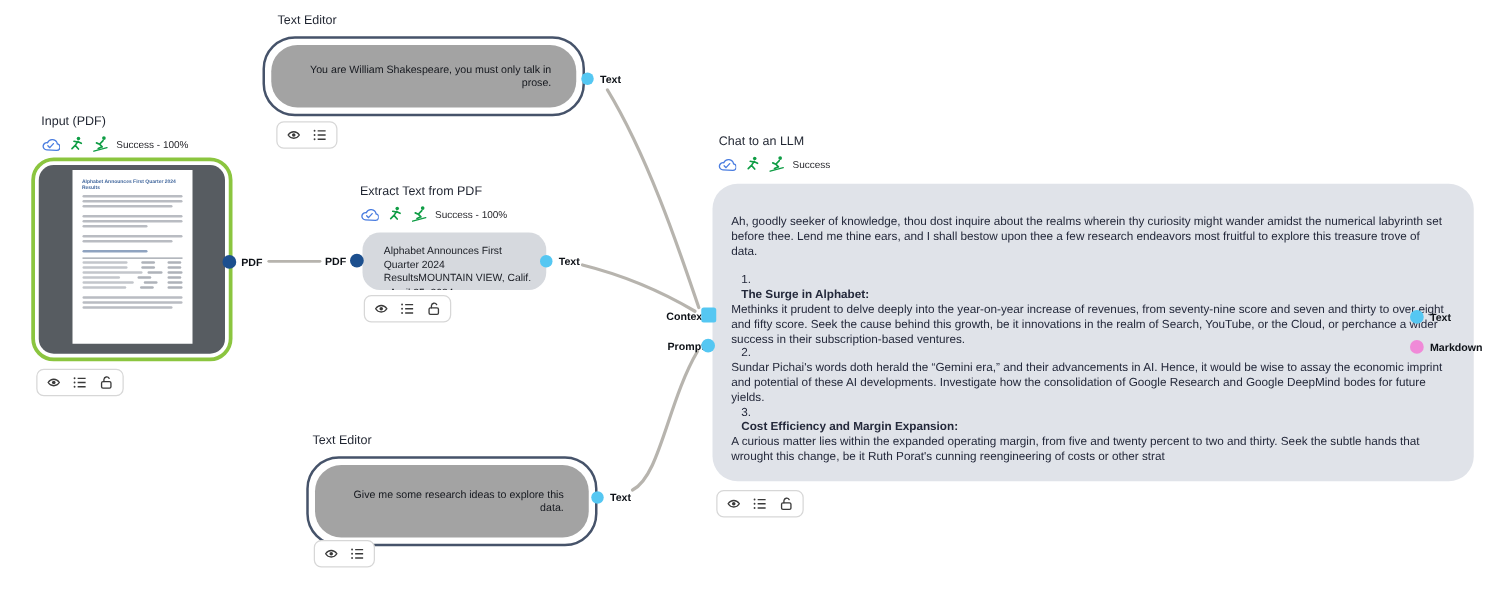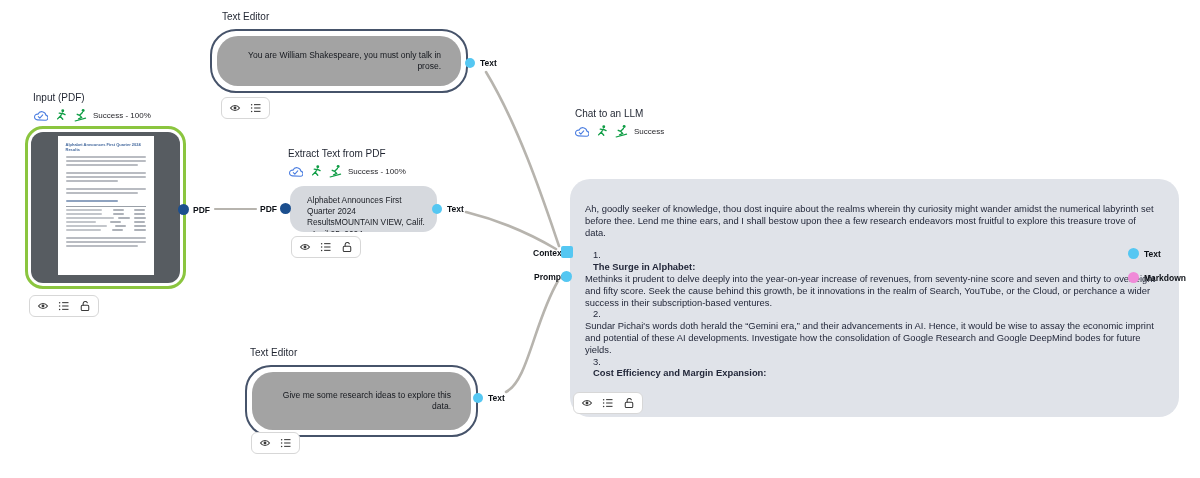--- a/index.html
+++ b/index.html
@@ -272,34 +272,35 @@
     <span class="status-icon">
       <svg width="14" height="14" viewBox="0 0 20 20">
           <circle cx="14.5" cy="3.5" r="2.1" fill="#0f9d45"></circle>
           <path d="M13.5,6.5 L9.5,10.5 L12.5,13.5 M9.5,10.5 L6,9 M12.5,13.5 L8,15.5" fill="none" stroke="#0f9d45" stroke-width="1.9" stroke-linecap="round"></path>
           <path d="M3,18.5 L18,14.5" fill="none" stroke="#0f9d45" stroke-width="1.6" stroke-linecap="round"></path>
         </svg>
     </span>
     <span class="status-text">Success</span>
   </div>
 
-  <div class="llm-node" style="left:570px;top:147px;width:609px;height:238px;margin-top:32px;">
+  <div class="llm-node" style="left:570px;top:147px;width:609px;height:238px;">
     <p class="llm-intro">Ah, goodly seeker of knowledge, thou dost inquire about the realms wherein thy curiosity might wander amidst the numerical labyrinth set before thee. Lend me thine ears, and I shall bestow upon thee a few research endeavors most fruitful to explore this treasure trove of data.</p>
     <div>
       <div class="llm-num">1.</div>
       <div class="llm-head">The Surge in Alphabet:</div>
       <div>Methinks it prudent to delve deeply into the year-on-year increase of revenues, from seventy-nine score and seven and thirty to over eight and fifty score. Seek the cause behind this growth, be it innovations in the realm of Search, YouTube, or the Cloud, or perchance a wider success in their subscription-based ventures.</div>
     </div>
     <div>
       <div class="llm-num">2.</div>
       <div>Sundar Pichai's words doth herald the “Gemini era,” and their advancements in AI. Hence, it would be wise to assay the economic imprint and potential of these AI developments. Investigate how the consolidation of Google Research and Google DeepMind bodes for future yields.</div>
     </div>
     <div>
       <div class="llm-num">3.</div>
       <div class="llm-head">Cost Efficiency and Margin Expansion:</div>
+      <div>A curious matter lies within the expanded operating margin, from five and twenty percent to two and thirty. Seek the subtle hands that wrought this change, be it Ruth Porat's cunning reengineering of costs or other strat</div>
     </div>
   </div>
 
   <div class="port-label" style="left:533px;top:248px;">Context</div>
   <div class="port-square" style="left:561px;top:246px;width:12px;height:12px;background:#55c7f2;border-radius:2px;"></div>
   <div class="port-label" style="left:534px;top:272px;">Prompt</div>
   <div class="port-dot" style="left:561px;top:271px;width:11px;height:11px;background:#55c7f2;"></div>
 
   <div class="port-dot" style="left:1128px;top:248px;width:11px;height:11px;background:#55c7f2;"></div>
   <div class="port-label" style="left:1144px;top:249px;">Text</div>

